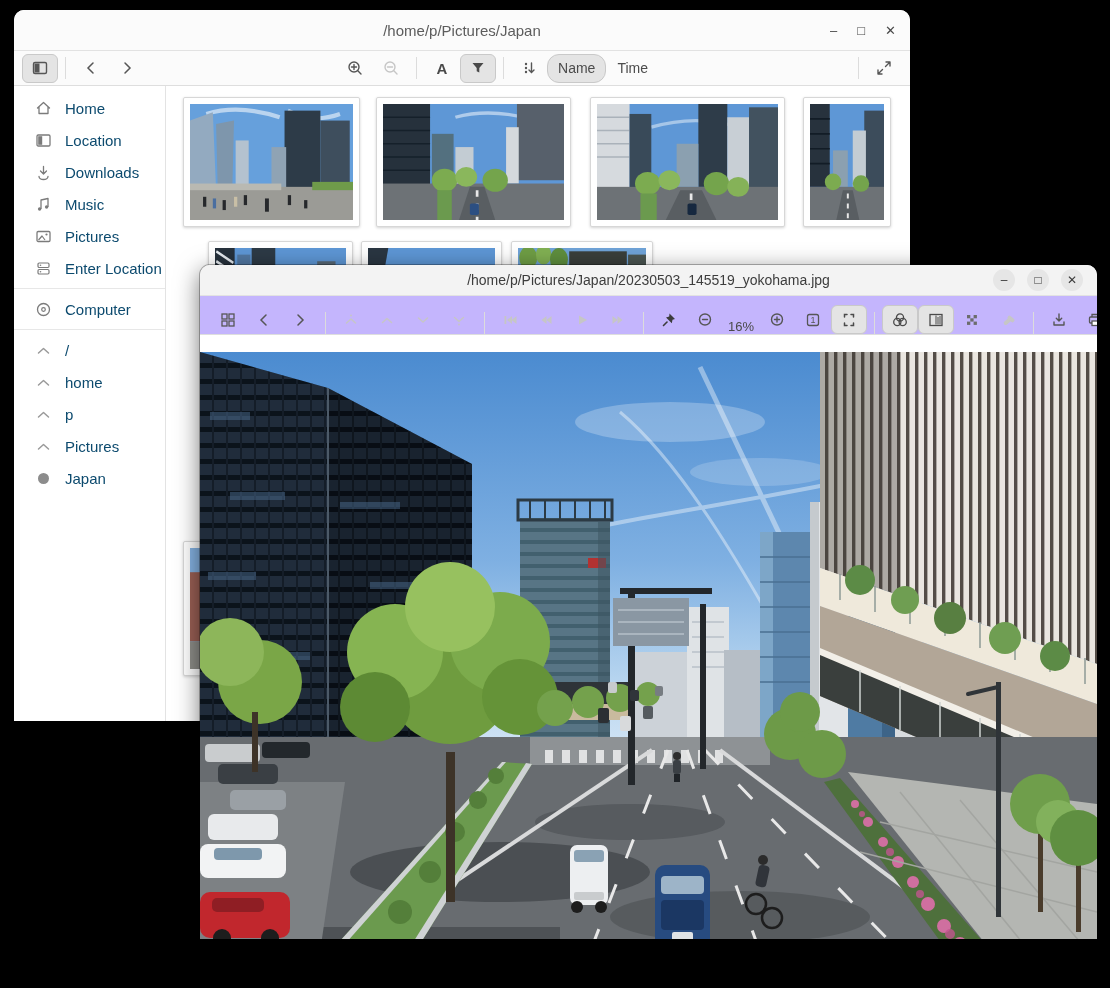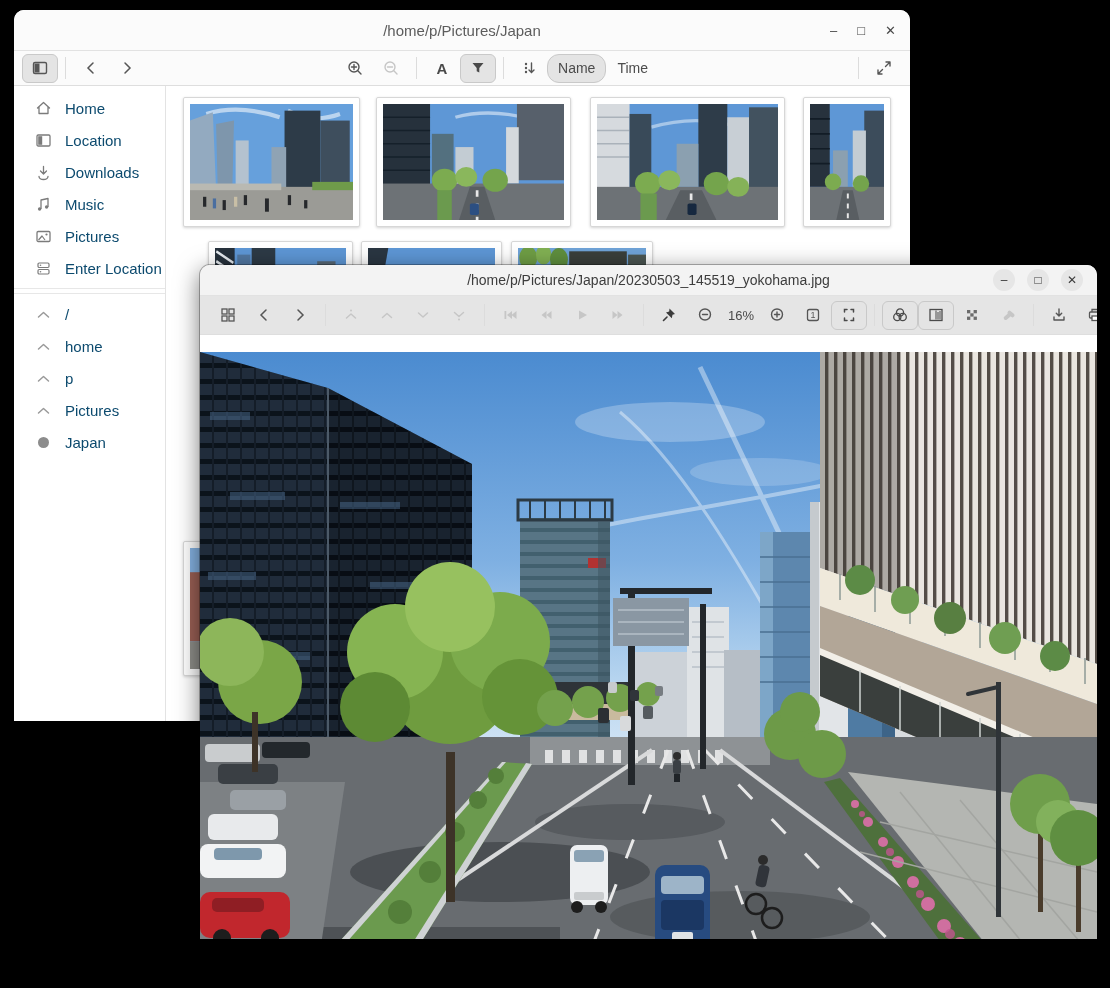--- a/index.html
+++ b/index.html
@@ -45,21 +45,21 @@
   .srow .icn svg{display:block;}
   .sidesep{height:1px;background:#e7e7e7;margin:4px 0;}
   .fm-content{position:relative;flex:1;background:#fff;}
   .thumb{position:absolute;background:#fff;border:1px solid #d7d7d7;border-radius:2px;
     box-shadow:0 1px 3px rgba(0,0,0,.18);padding:6px;box-sizing:border-box;}
   .thumb svg{display:block;width:100%;height:100%;}
   
   #viewer{left:200px;top:265px;width:897px;height:674px;}
   #viewer .titlebar{height:30px;background:#f3f3f3;}
   #viewer .titlebar .title{font-size:14px;color:#3d3d3d;}
-  #viewer .toolbar{height:38px;padding:0 10px;background:#e5e5e5;}
+  #viewer .toolbar{height:38px;padding:0 10px;background:#c4b5fd;align-items:flex-end;}
   .canvas-wrap{background:#fff;}
   .photo{display:block;width:897px;height:600px;margin-top:17px;}
 </style>
 </head>
 <body>
 
 <section class="window" id="fm">
   <header class="titlebar">
     <div class="title">/home/p/Pictures/Japan</div>
     <div class="winctl">
@@ -197,20 +197,29 @@
             <svg viewBox="0 0 17 17">
               <rect x="3" y="3" width="11" height="4.5" rx="1.2" fill="none" stroke="currentColor" stroke-width="1.2"></rect>
               <rect x="3" y="9.5" width="11" height="4.5" rx="1.2" fill="none" stroke="currentColor" stroke-width="1.2"></rect>
               <circle cx="5.5" cy="5.2" r="0.8" fill="currentColor"></circle>
               <circle cx="5.5" cy="11.7" r="0.8" fill="currentColor"></circle>
             </svg>
           </span>
         <span>Enter Location</span>
       </div>
       <div class="sidesep"></div>
+      <div class="srow">
+        <span class="icn">
+            <svg viewBox="0 0 17 17">
+              <circle cx="8.5" cy="8.5" r="6" fill="none" stroke="currentColor" stroke-width="1.3"></circle>
+              <circle cx="8.5" cy="8.5" r="1.8" fill="none" stroke="currentColor" stroke-width="1.2"></circle>
+            </svg>
+          </span>
+        <span>Computer</span>
+      </div>
       <div class="sidesep"></div>
       <div class="srow">
         <span class="icn">
             <svg viewBox="0 0 17 17">
               <path d="M3.5 11 L8.5 6.5 L13.5 11" fill="none" stroke="#9a9a9a" stroke-width="1.5" stroke-linecap="round" stroke-linejoin="round"></path>
             </svg>
           </span>
         <span>/</span>
       </div>
       <div class="srow">

